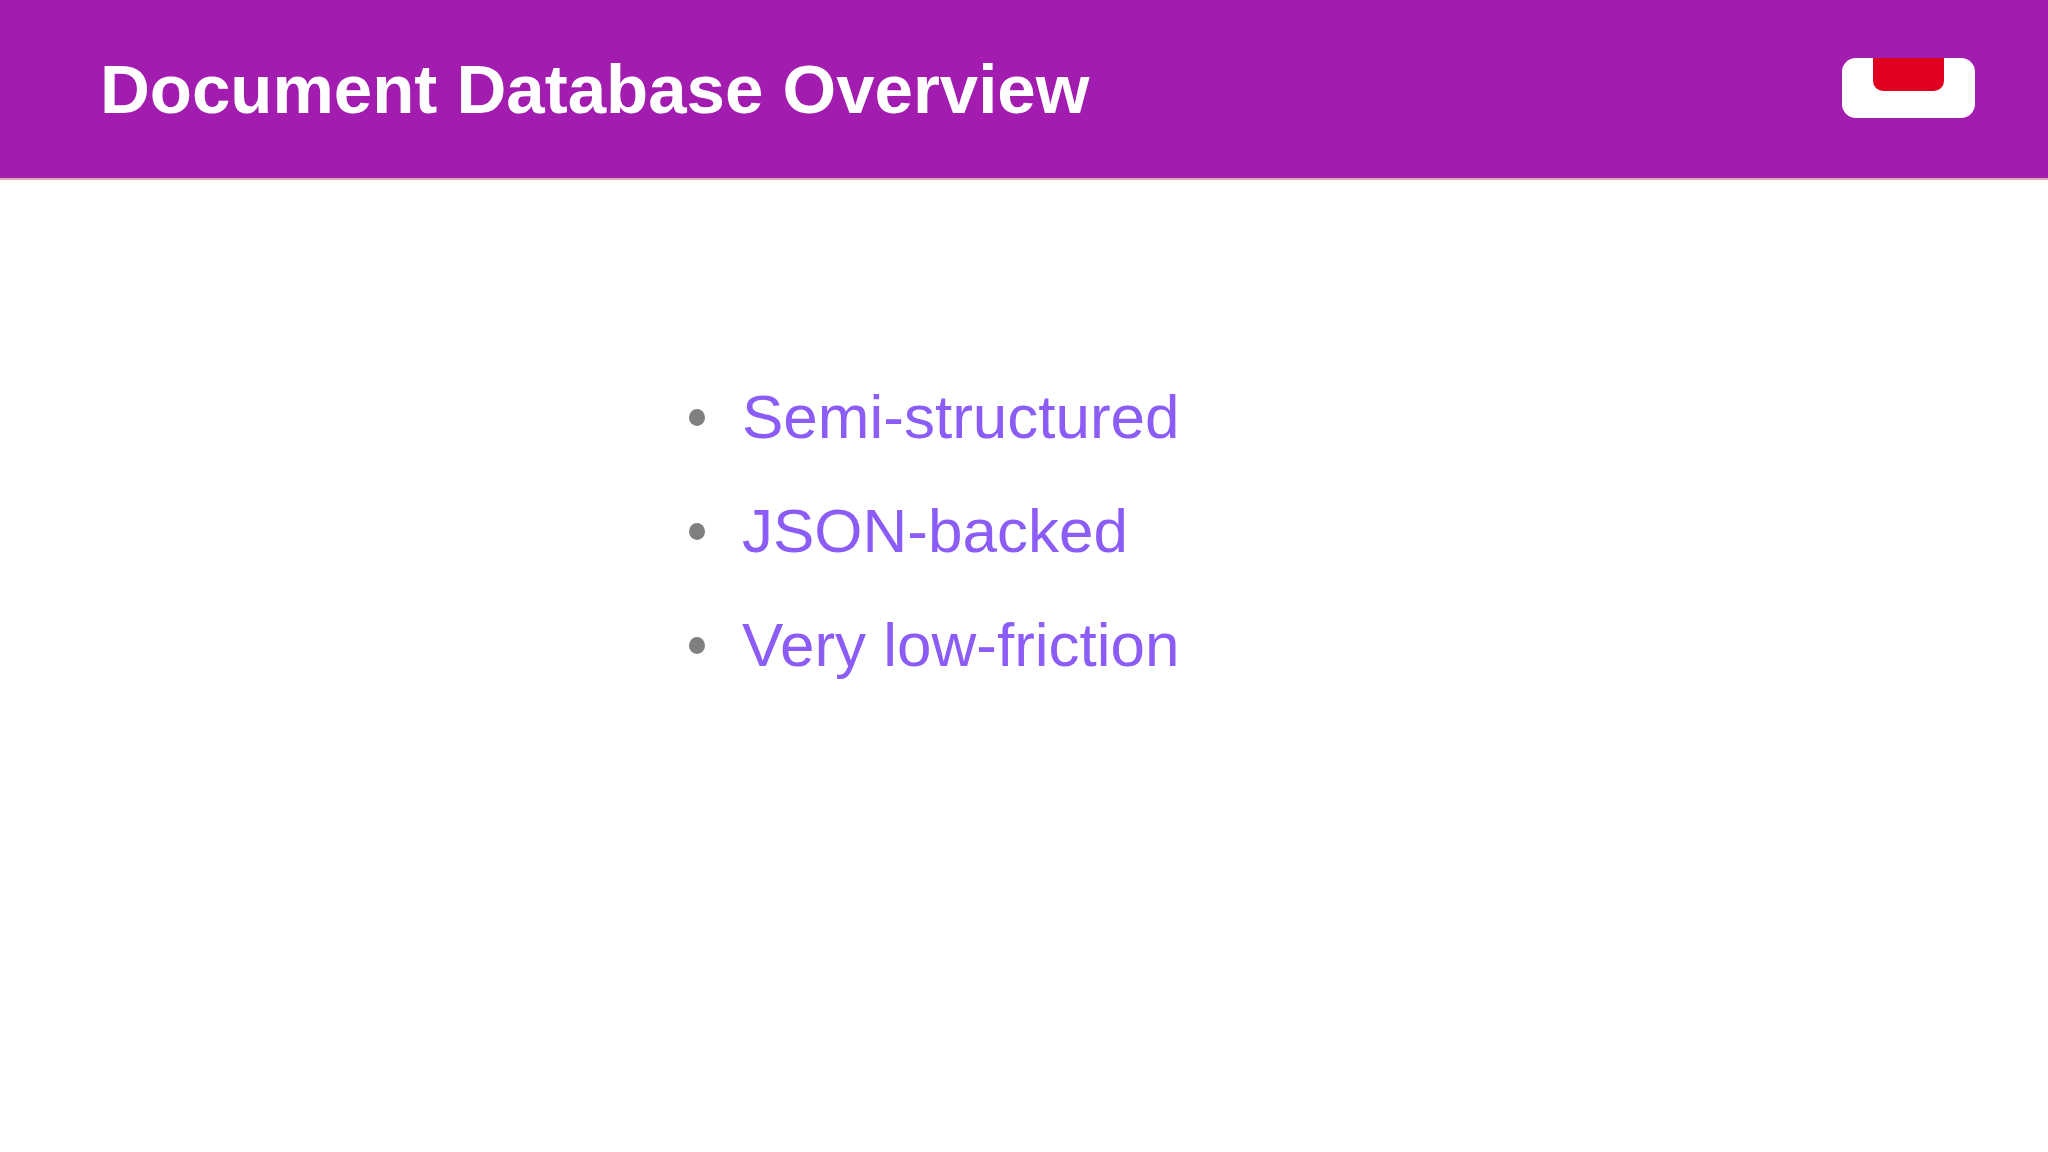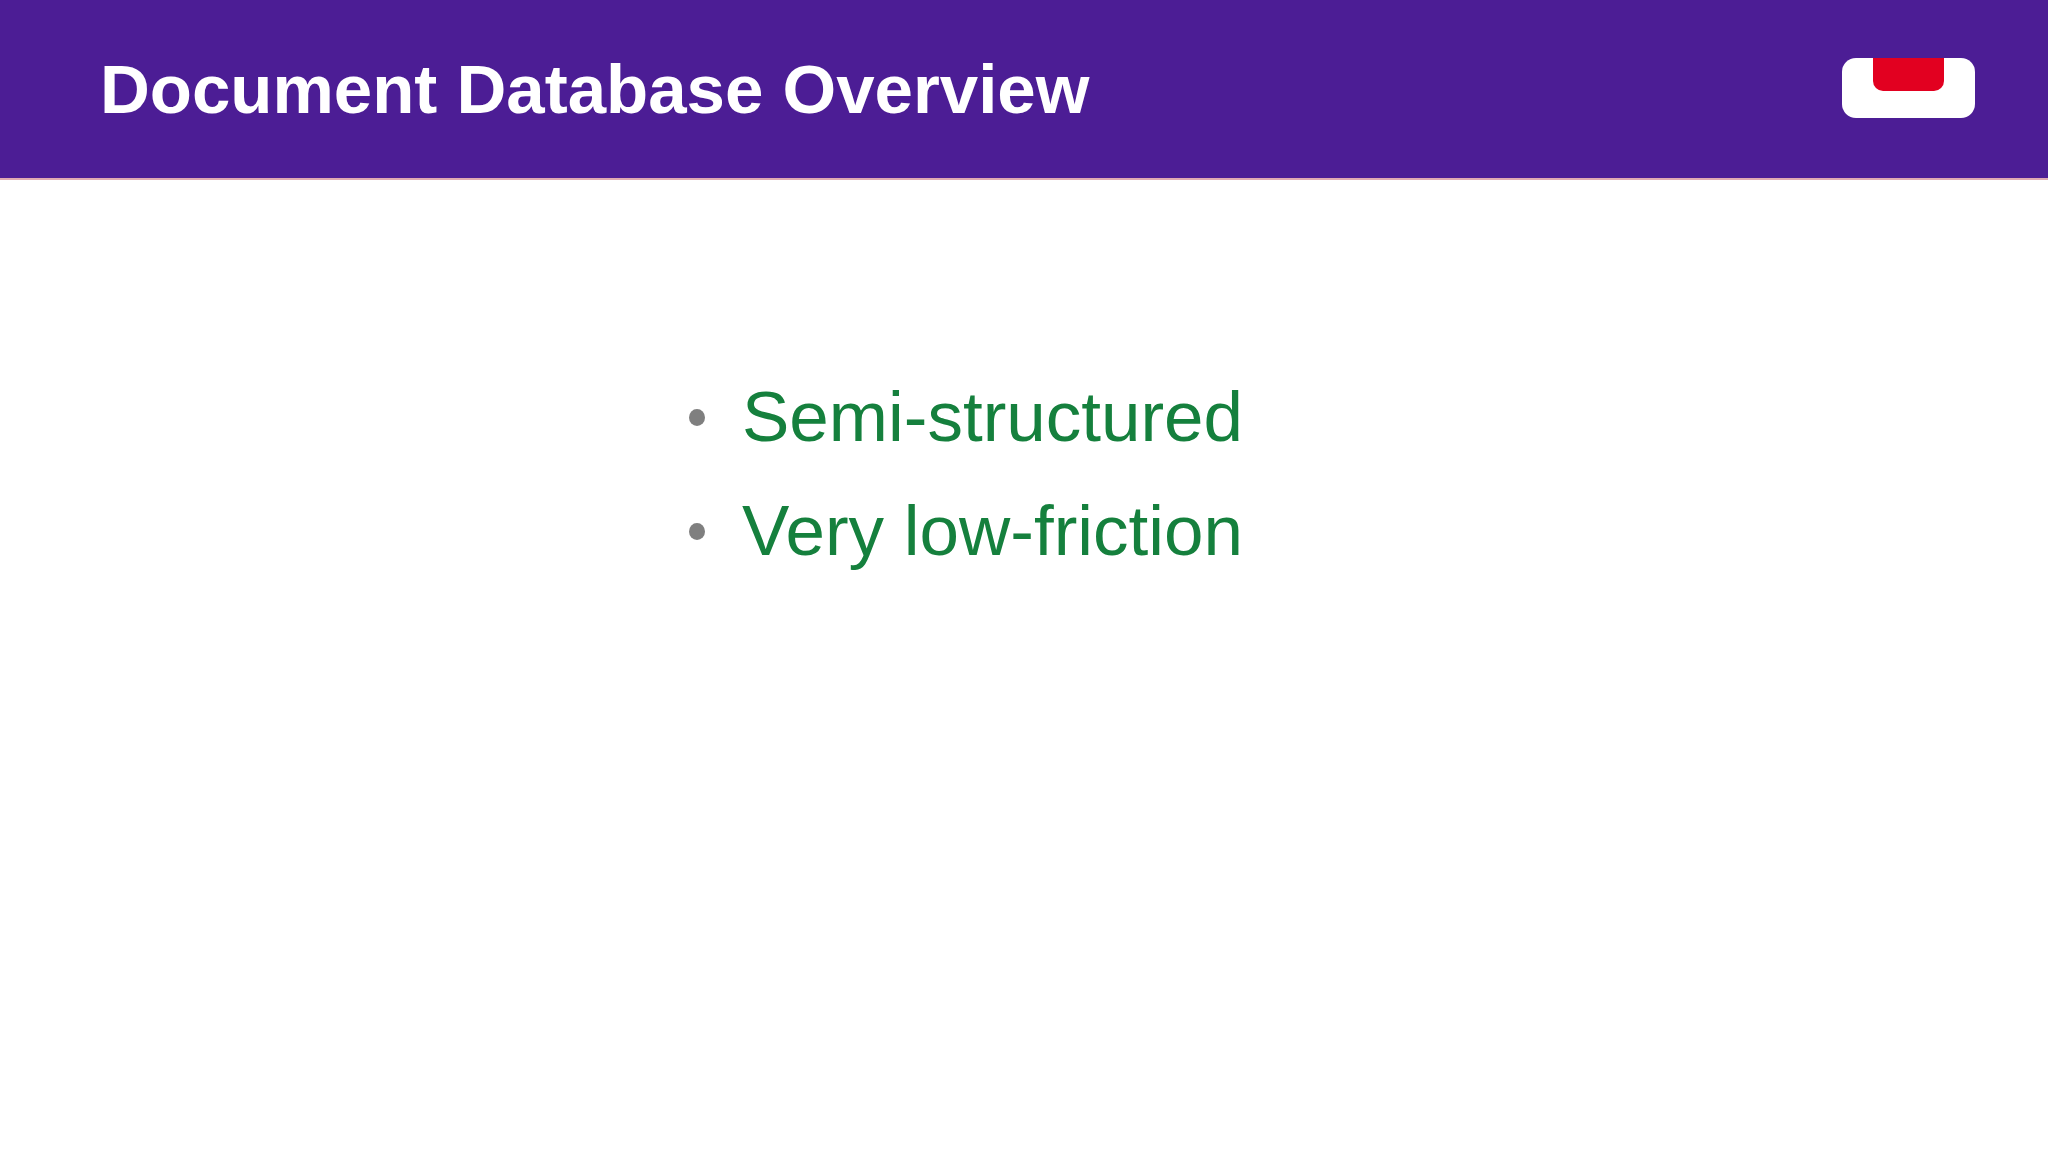--- a/index.html
+++ b/index.html
@@ -14,21 +14,21 @@
     height: 1152px;
     background: #ffffff;
     overflow: hidden;
   }
   
   .titlebar {
     position: absolute;
     top: 0; left: 0;
     width: 100%;
     height: 180px;
-    background: #4c1d95;
+    background: #a21caf;
     border-bottom: 2px solid #e0aab2;
     display: flex;
     align-items: center;
     box-sizing: border-box;
   }
   .title {
     margin: 0;
     padding-left: 100px;
     font-size: 69px;
     font-weight: bold;
@@ -60,23 +60,23 @@
     position: absolute;
     left: 689px;
     top: 360px;
     margin: 0;
     padding: 0;
     list-style: none;
   }
   .bullets li {
     position: relative;
     padding-left: 53px;
-    font-size: 71px;
+    font-size: 62px;
     line-height: 114px;
-    color: #15803d;
+    color: #8b5cf6;
     white-space: nowrap;
   }
   .bullets li::before {
     content: "";
     position: absolute;
     left: 0;
     top: 49px;
     width: 16px;
     height: 17px;
     border-radius: 50%;
@@ -91,17 +91,18 @@
   <header class="titlebar">
     <h1 class="title">Document Database Overview</h1>
     <div class="logo">
       <div class="notch"></div>
     </div>
   </header>
 
   <main>
     <ul class="bullets">
       <li>Semi-structured</li>
+      <li>JSON-backed</li>
       <li>Very low-friction</li>
     </ul>
   </main>
 
 </div>
 
 </body></html>

